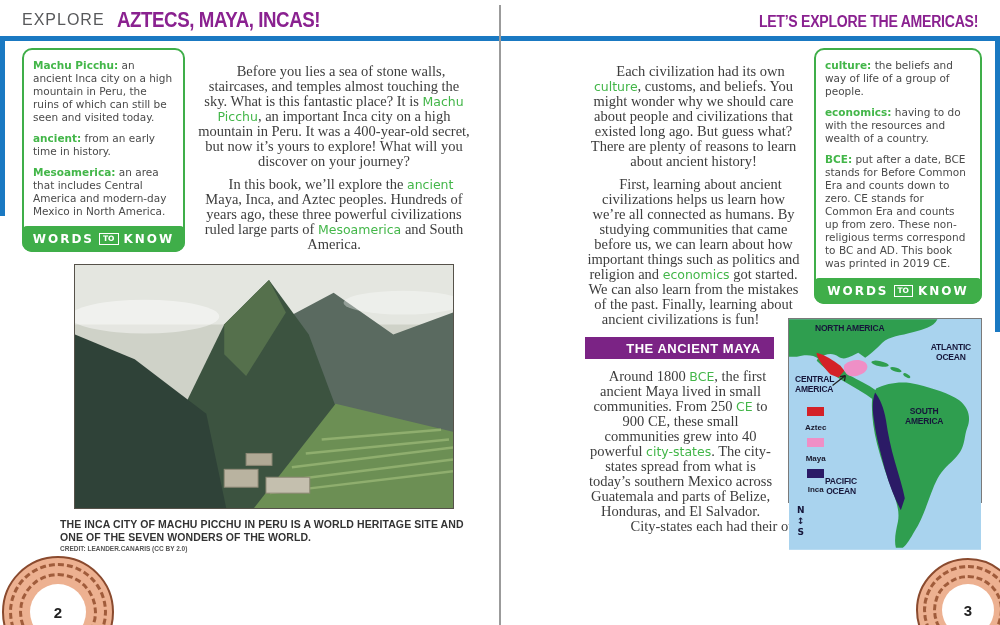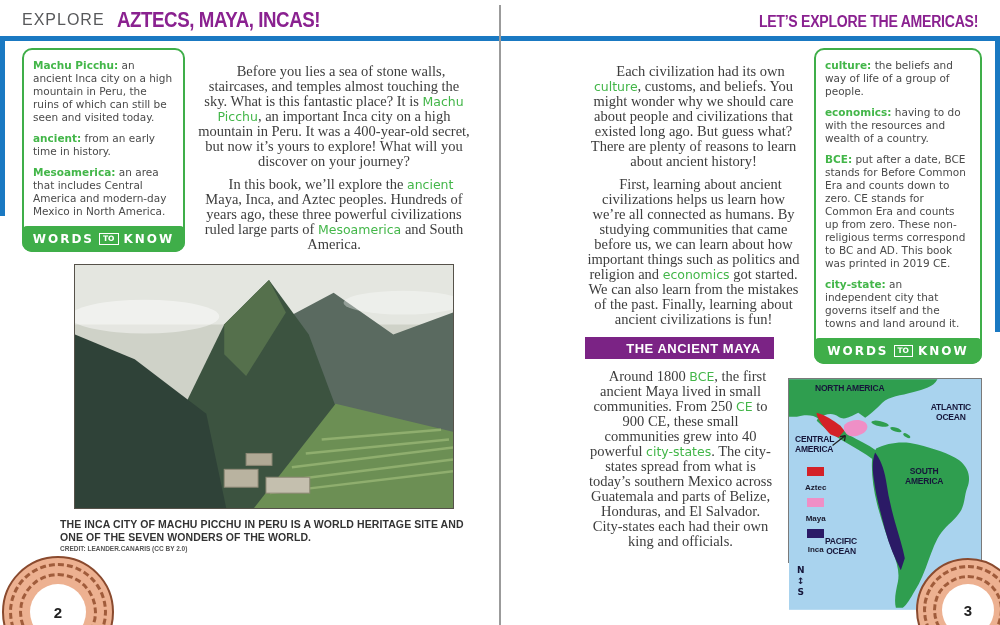--- a/index.html
+++ b/index.html
@@ -133,21 +133,20 @@
   <div class="caption">THE INCA CITY OF MACHU PICCHU IN PERU IS A WORLD HERITAGE SITE AND ONE OF THE SEVEN WONDERS OF THE WORLD.</div>
   <div class="credit">CREDIT: LEANDER.CANARIS (CC BY 2.0)</div>
 </div>
 
 <div class="page-right flow">
 
   <div class="wtk right">
     <p class="entry"><span class="term">culture:</span><span> the beliefs and way of life of a group of people.</span></p>
     <p class="entry"><span class="term">economics:</span><span> having to do with the resources and wealth of a country.</span></p>
     <p class="entry"><span class="term">BCE:</span><span> put after a date, BCE stands for Before Common Era and counts down to zero. CE stands for Common Era and counts up from zero. These non-religious terms correspond to BC and AD. This book was printed in 2019 CE.</span></p>
-    <p class="entry"><span class="term">city-state:</span><span> an independent city that governs itself and the towns and land around it.</span></p>
     <div class="wtk-banner" style="background: rgb(63, 174, 73);">
       <span>WORDS</span>
         <span class="to-pill">TO</span>
         <span>KNOW</span>
     </div>
   </div>
 
   <div class="map-box">
     <svg viewBox="0 0 194 233" width="192" height="231">
       <rect x="0" y="0" width="194" height="233" fill="#a9d3ee"></rect>

